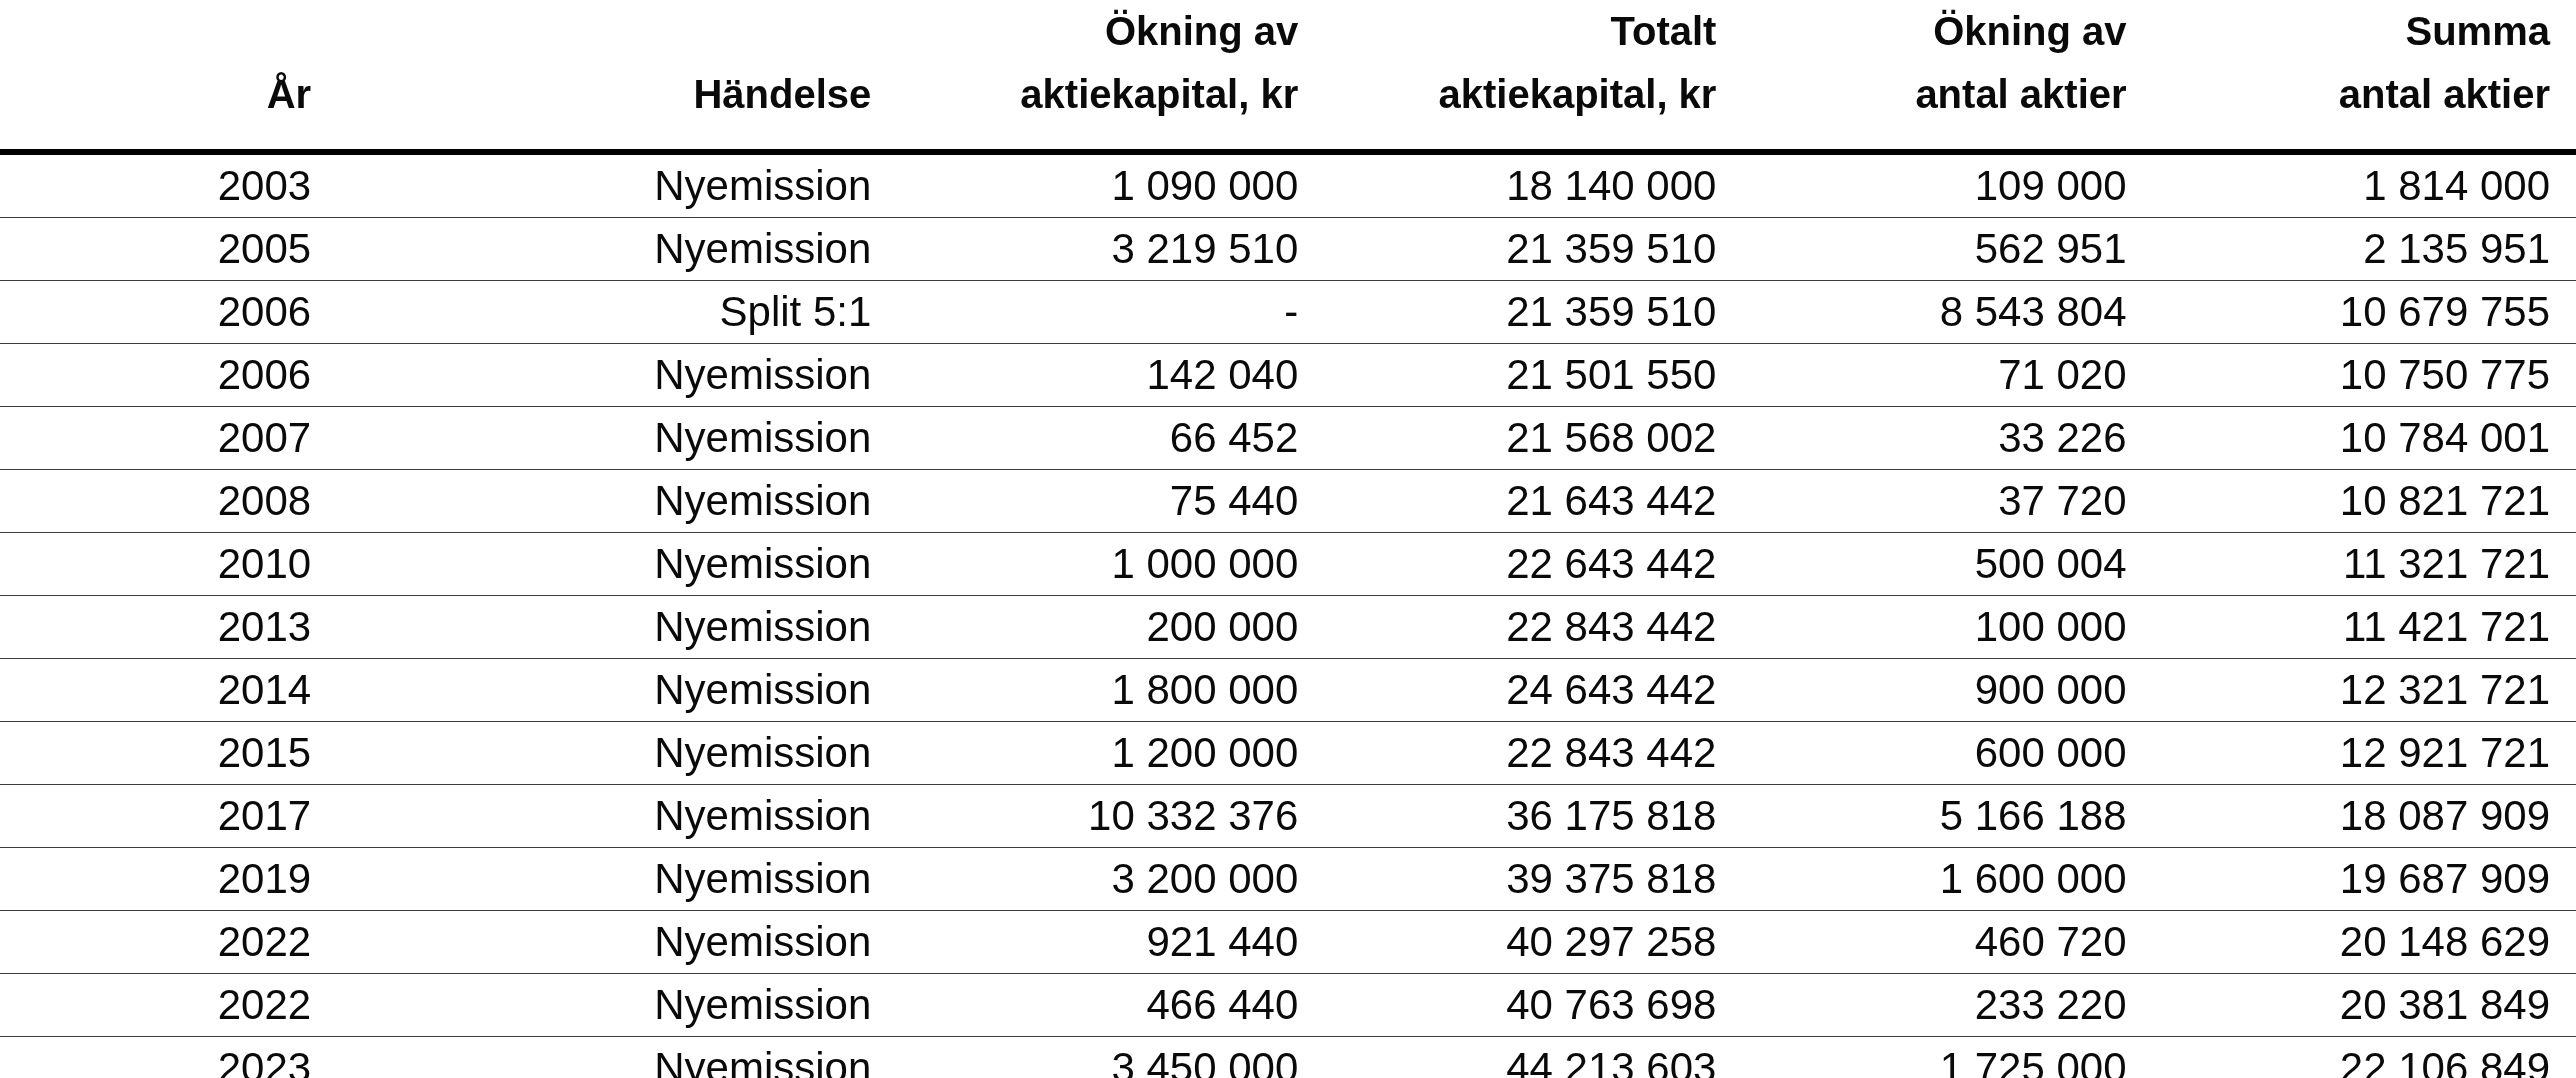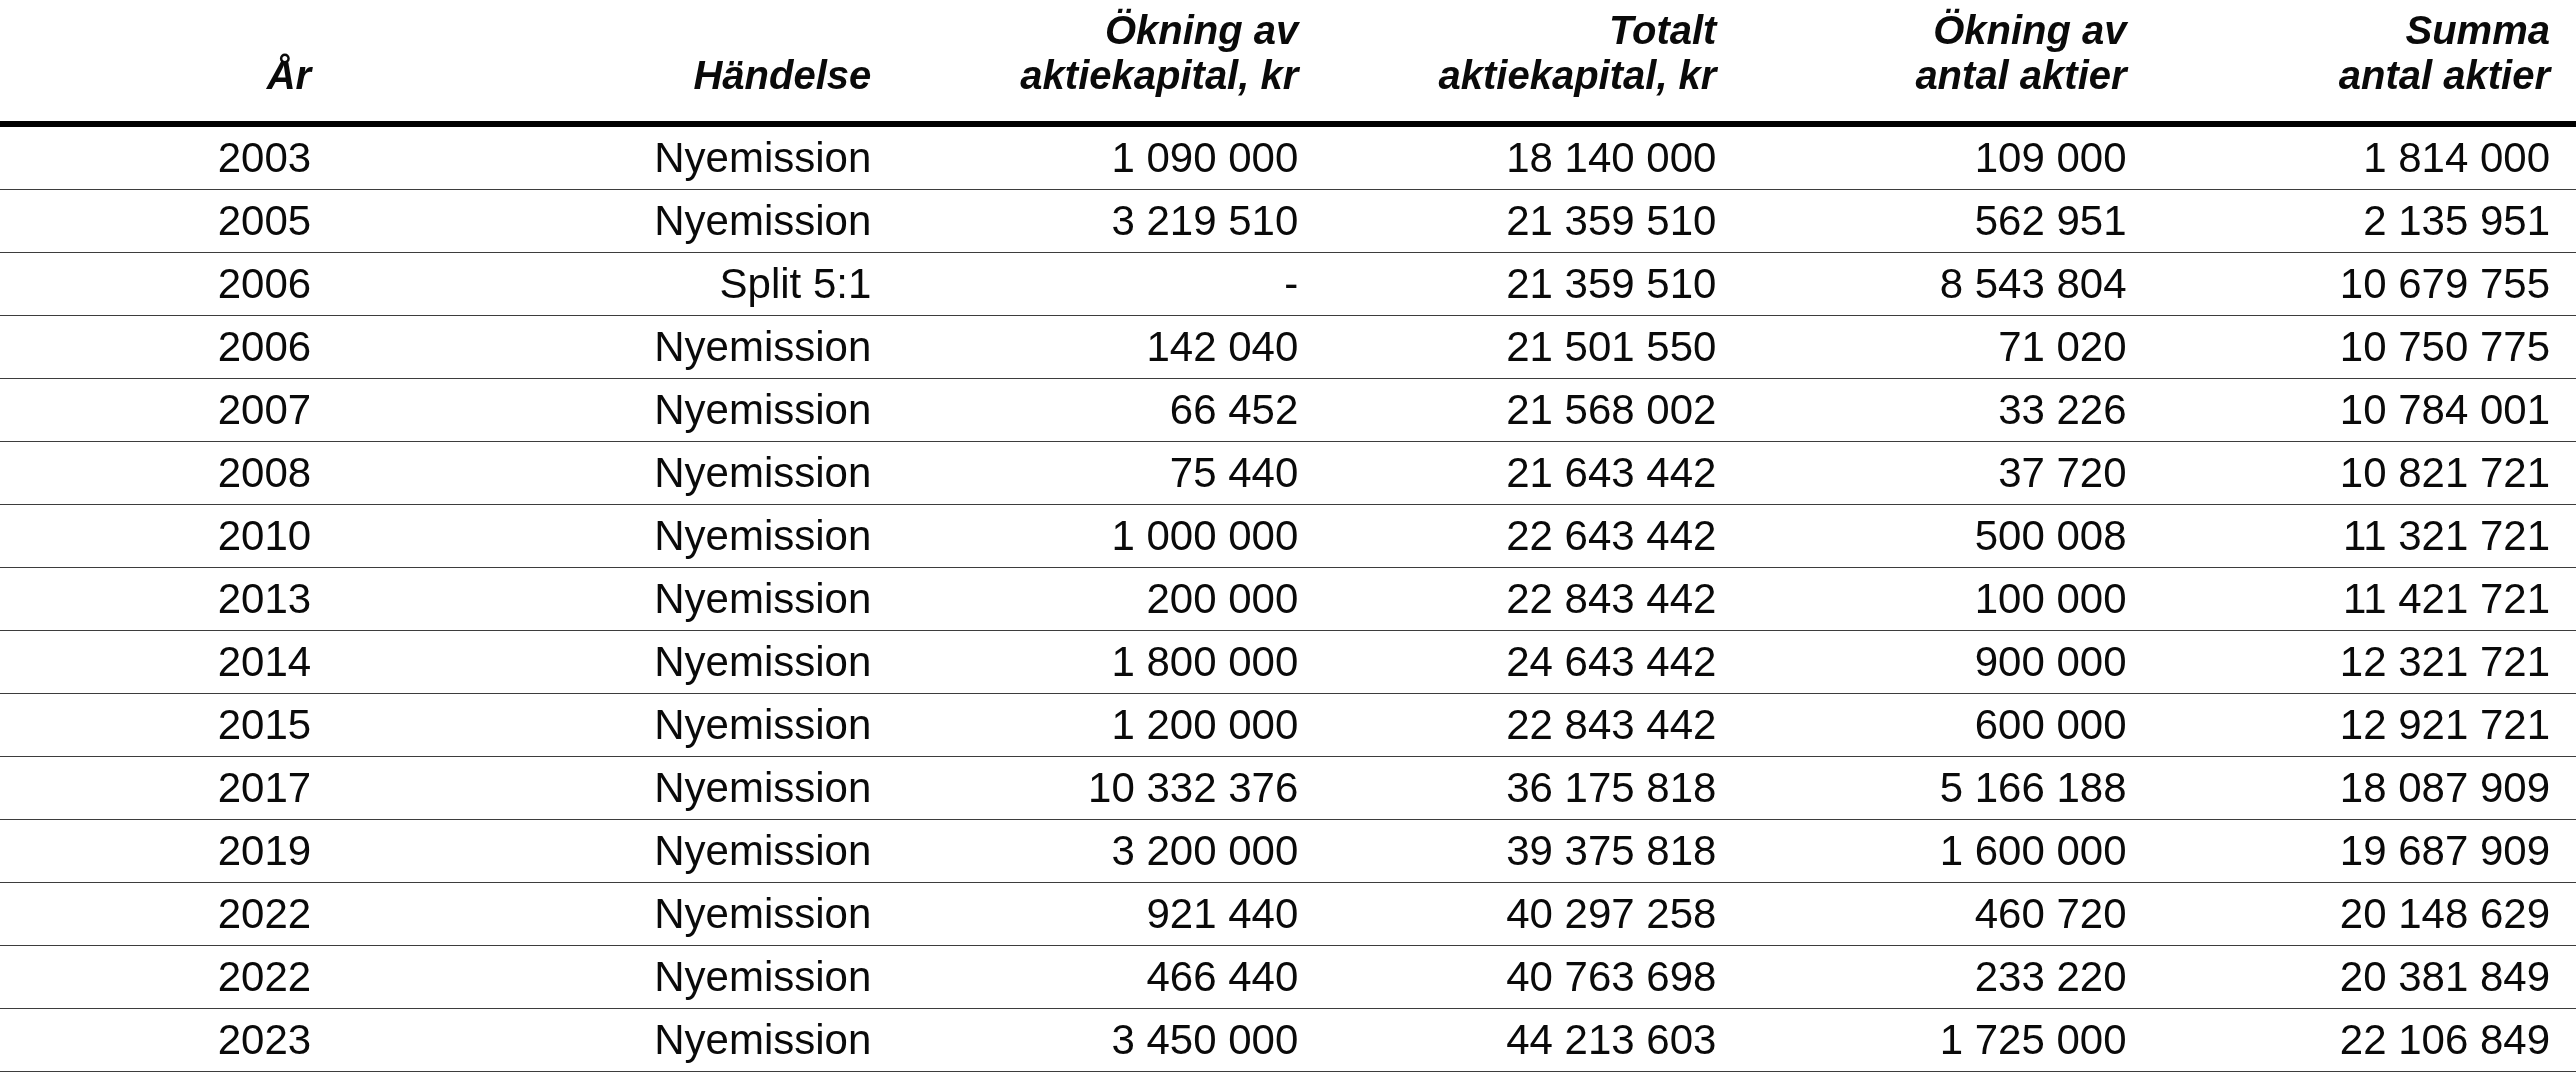--- a/index.html
+++ b/index.html
@@ -21,28 +21,27 @@
   }
   col.c1 { width: 311px; }
   col.c2 { width: 560px; }
   col.c3 { width: 432px; }
   col.c4 { width: 418px; }
   col.c5 { width: 410px; }
   col.c6 { width: 444px; }
 
   thead th {
     font-size: 40px;
-    line-height: 45px;
+    line-height: 63px;
     font-weight: 700;
     vertical-align: bottom;
     padding: 0 0 22.7px 0;
     border-bottom: 6.1px solid #000000;
     white-space: nowrap;
     height: 98px; 
-    font-style: italic;
   }
   tbody td {
     font-size: 42px;
     line-height: 45px;
     font-weight: 400;
     vertical-align: middle;
     padding: 0;
     border-bottom: 1.7px solid #3d3d3d;
     white-space: nowrap;
     height: 62px;
@@ -126,21 +125,21 @@
         <td class="align-right c3pad">75 440</td>
         <td class="align-right c4pad">21 643 442</td>
         <td class="align-right c5pad">37 720</td>
         <td class="align-right c6pad">10 821 721</td>
       </tr>
       <tr>
         <td class="align-left pad-l-first">2010</td>
         <td class="align-left">Nyemission</td>
         <td class="align-right c3pad">1 000 000</td>
         <td class="align-right c4pad">22 643 442</td>
-        <td class="align-right c5pad">500 008</td>
+        <td class="align-right c5pad">500 004</td>
         <td class="align-right c6pad">11 321 721</td>
       </tr>
       <tr>
         <td class="align-left pad-l-first">2013</td>
         <td class="align-left">Nyemission</td>
         <td class="align-right c3pad">200 000</td>
         <td class="align-right c4pad">22 843 442</td>
         <td class="align-right c5pad">100 000</td>
         <td class="align-right c6pad">11 421 721</td>
       </tr>

